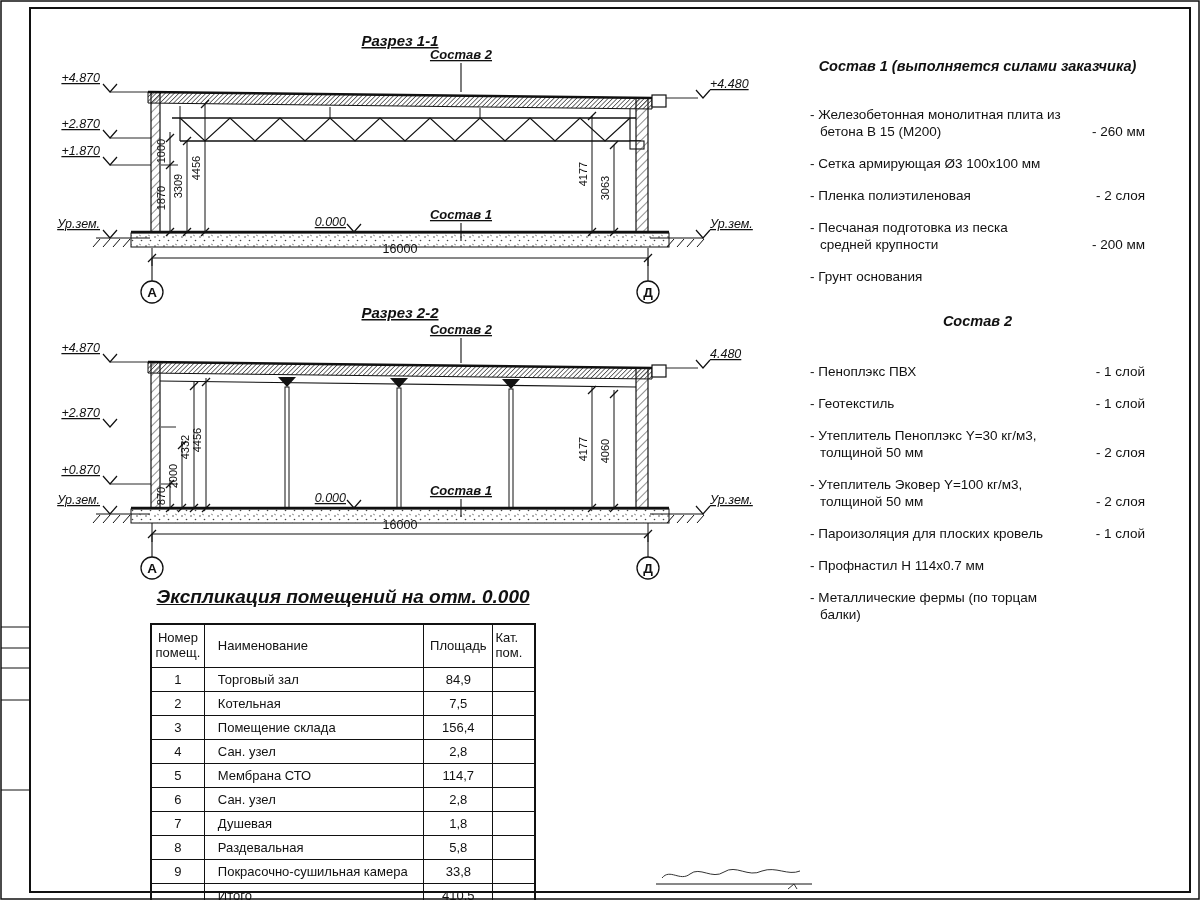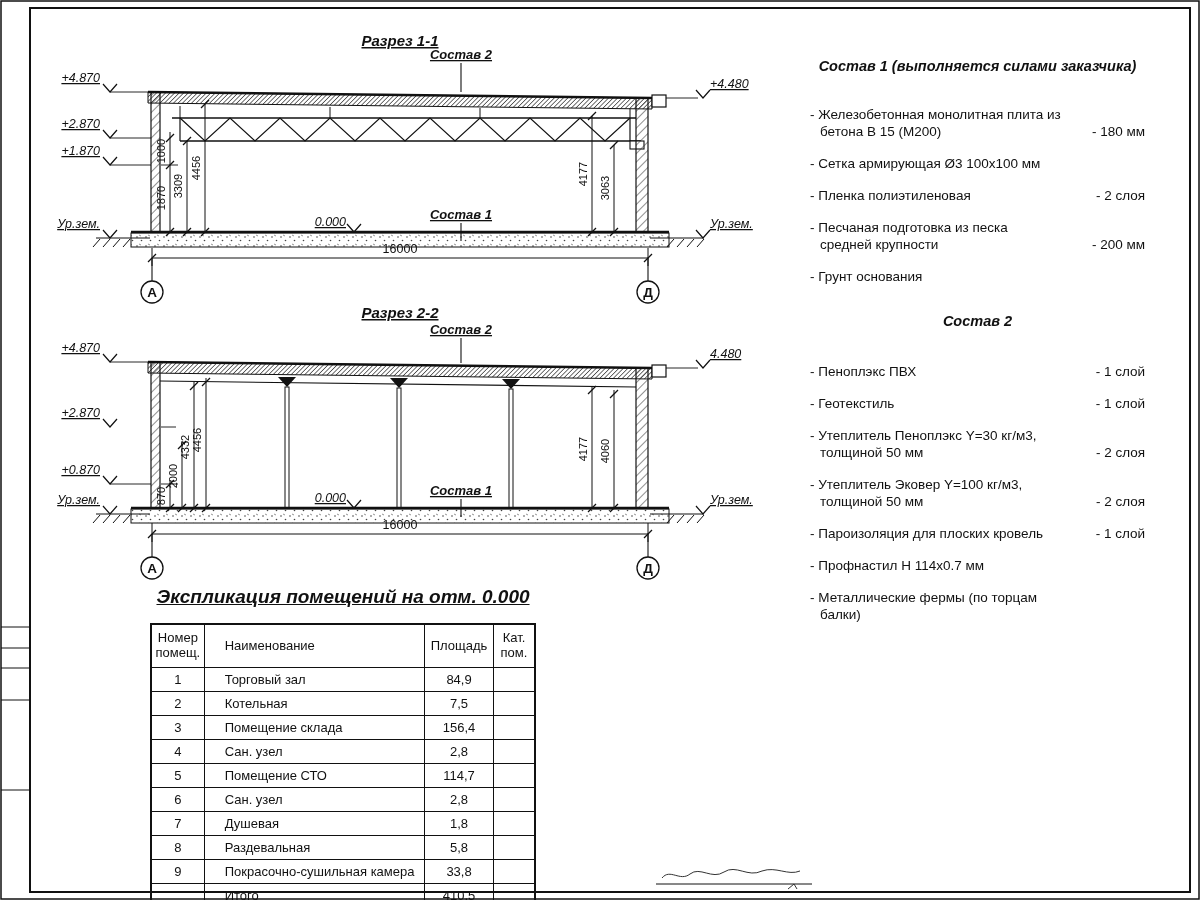--- a/index.html
+++ b/index.html
@@ -19,24 +19,24 @@
   .panel-title{font-size:14.5px;font-weight:bold;font-style:italic;text-align:center;margin-bottom:32px}
   .panel-title.second{margin-top:28px;margin-bottom:34px}
   .item{display:flex;align-items:flex-end;margin-bottom:15px;font-size:13.5px;line-height:1.26}
   .itext{width:242px;padding-left:10px;text-indent:-10px}
   .ival{margin-left:auto;white-space:nowrap}
 
   .table-wrap{position:absolute;left:150px;top:586px;width:386px}
   .table-title{font-size:19px;font-weight:bold;font-style:italic;text-decoration:underline;text-align:center;margin-bottom:15px}
   table.rooms{border-collapse:collapse;width:386px;font-size:13px;border:2px solid #111}
   .rooms th,.rooms td{border:1px solid #111;font-weight:normal;vertical-align:middle}
-  .rooms th{height:38px;text-align:center;line-height:1.15;padding:2px}
+  .rooms th{height:38px;text-align:left;line-height:1.15;padding:2px}
   .rooms td{height:21px;padding:1px 4px}
   .rooms .c-num{width:45px;text-align:center}
-  .rooms .c-name{width:242px;text-align:left;padding-left:20px}
+  .rooms .c-name{width:242px;text-align:left;padding-left:13px}
   .rooms .c-area{width:63px;text-align:center}
   .rooms .c-cat{width:36px}
 </style>
 </head>
 <body>
 
 <svg class="canvas" width="1200" height="900" viewBox="0 0 1200 900">
   <defs>
     <pattern id="hatch" width="6" height="6" patternUnits="userSpaceOnUse" patternTransform="rotate(45)">
       <line x1="0" y1="0" x2="0" y2="6" stroke="#333" stroke-width="1.1"></line>
@@ -290,21 +290,21 @@
     <circle cx="648" cy="568" r="11" fill="#fff" stroke="#111" stroke-width="1.3"></circle>
     <text class="axis" x="648" y="573" text-anchor="middle">Д</text>
   </g>
 </svg>
 
 <div class="panel">
   <div class="panel-title">Состав 1 (выполняется силами заказчика)</div>
 
   <div class="item">
     <span class="itext">- Железобетонная монолитная плита из бетона В 15 (М200)</span>
-    <span class="ival">- 180 мм</span>
+    <span class="ival">- 260 мм</span>
   </div>
   <div class="item">
     <span class="itext">- Сетка армирующая Ø3 100х100 мм</span>
     <span class="ival"></span>
   </div>
   <div class="item">
     <span class="itext">- Пленка полиэтиленовая</span>
     <span class="ival">- 2 слоя</span>
   </div>
   <div class="item">
@@ -379,21 +379,21 @@
         <td class="c-cat"></td>
       </tr>
       <tr>
         <td class="c-num">4</td>
         <td class="c-name">Сан. узел</td>
         <td class="c-area">2,8</td>
         <td class="c-cat"></td>
       </tr>
       <tr>
         <td class="c-num">5</td>
-        <td class="c-name">Помещение СТО</td>
+        <td class="c-name">Мембрана СТО</td>
         <td class="c-area">114,7</td>
         <td class="c-cat"></td>
       </tr>
       <tr>
         <td class="c-num">6</td>
         <td class="c-name">Сан. узел</td>
         <td class="c-area">2,8</td>
         <td class="c-cat"></td>
       </tr>
       <tr>

